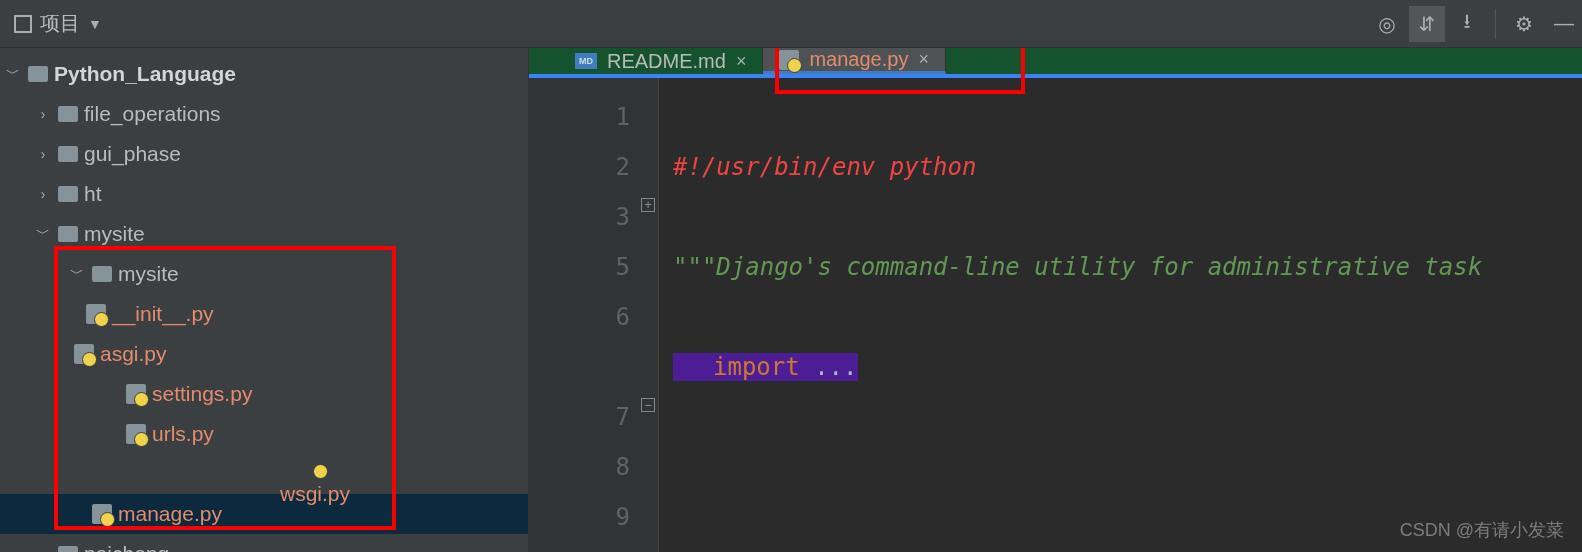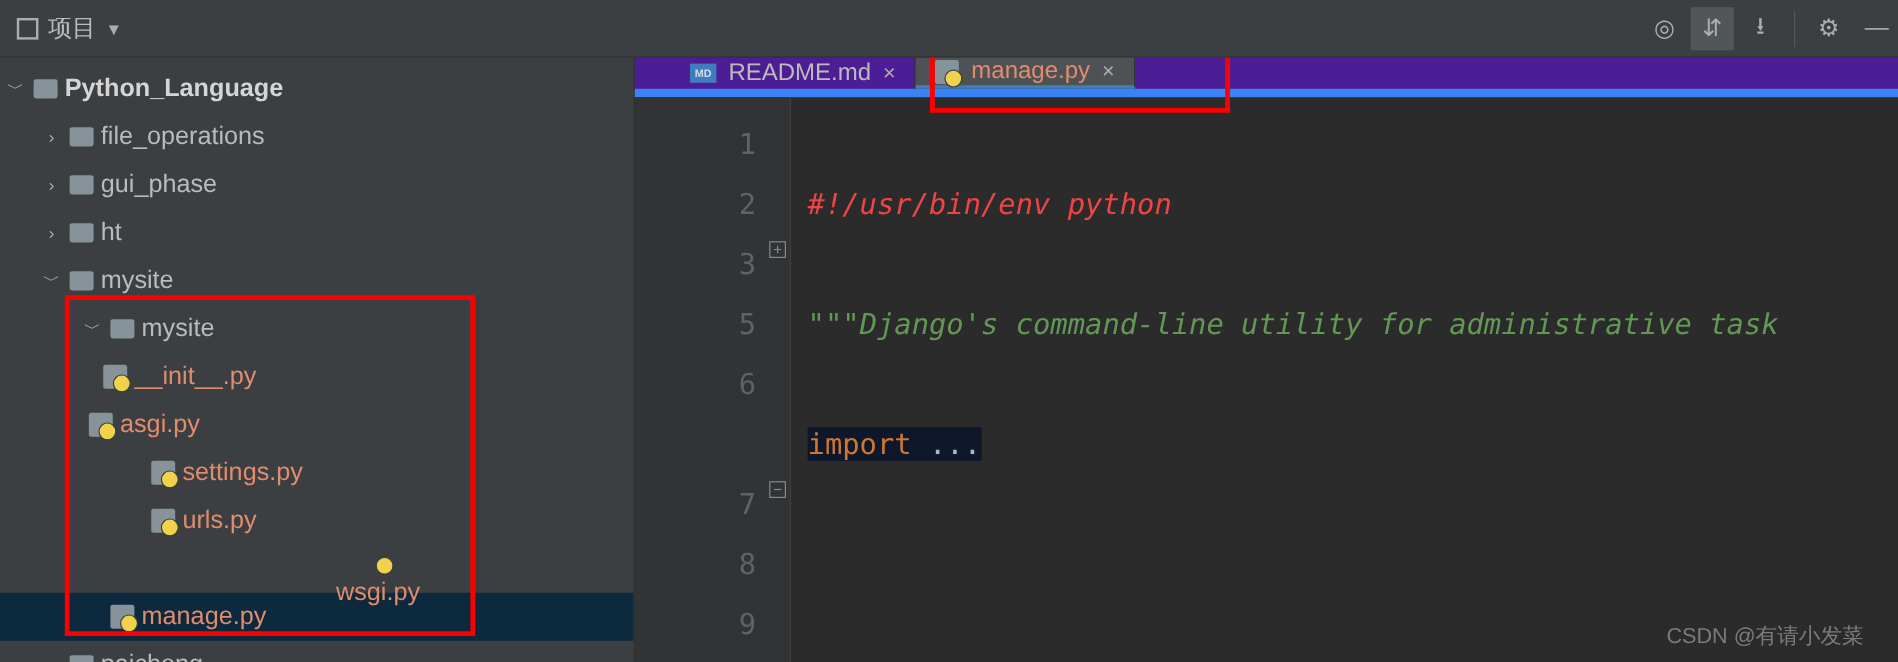--- a/index.html
+++ b/index.html
@@ -48,21 +48,21 @@
   content: ""; position: absolute; right: -3px; bottom: -3px;
   width: 13px; height: 13px; background: #f0d34b; border-radius: 50%;
   border: 1px solid #3c3f41;
 }
 .label { font-size: 21px; }
 .label.bold { font-weight: bold; color: #d5d5d5; }
 .label.orange { color: #e28c6e; }
 .grey-path { color: #787878; margin-left: 10px; }
 .hl-box { position: absolute; border: 4px solid #fa0000; pointer-events: none; }
 .editor-pane { flex: 1; display: flex; flex-direction: column; background: #2b2b2b; }
-.tabstrip { height: 44px; background: #4c1d95; display: flex; align-items: stretch; border-bottom: 7px solid #3b82f6; }
+.tabstrip { height: 44px; background: #14532d; display: flex; align-items: stretch; border-bottom: 4px solid #3b82f6; }
 .tabstrip-pad { width: 30px; }
 .etab {
   display: flex; align-items: center; gap: 10px; padding: 0 16px;
   border-right: 1px solid #323232; cursor: pointer;
 }
 .etab.active { background: #4e5254; border-bottom: 3px solid #3f7dbf; }
 .etab .tname { font-size: 20px; }
 .etab .tname.orange { color: #e28c6e; }
 .etab .close { color: #adadad; font-size: 18px; }
 .md-icon {
@@ -79,23 +79,23 @@
 .fold {
   position: absolute; right: 3px; width: 14px; height: 14px;
   border: 1px solid #888; color: #888; font-size: 12px; line-height: 12px;
   text-align: center; cursor: pointer;
 }
 .code { flex: 1; padding: 14px 0 0 14px; line-height: 50px; white-space: pre; overflow: hidden; }
 .c-comment { color: #ef4444; font-style: italic; }
 .c-kw { color: #cc7832; }
 .c-doc { color: #629755; font-style: italic; }
 .c-txt { color: #a9b7c6; }
-.c-dim { background: #0f172a; color: #a9b7c6; }
+.c-dim { background: #4c1d95; color: #a9b7c6; padding-left: 40px; }
 .watermark {
-  position: absolute; right: 29px; bottom: 10px;
+  position: absolute; right: 18px; bottom: 10px;
   color: #b0b0b0; font-size: 18px; opacity: .6;
 }
 </style>
 </head>
 <body>
 
 <div class="topbar">
   <div class="project-btn">
     <span class="proj-icon"></span>
     <span>项目</span>

